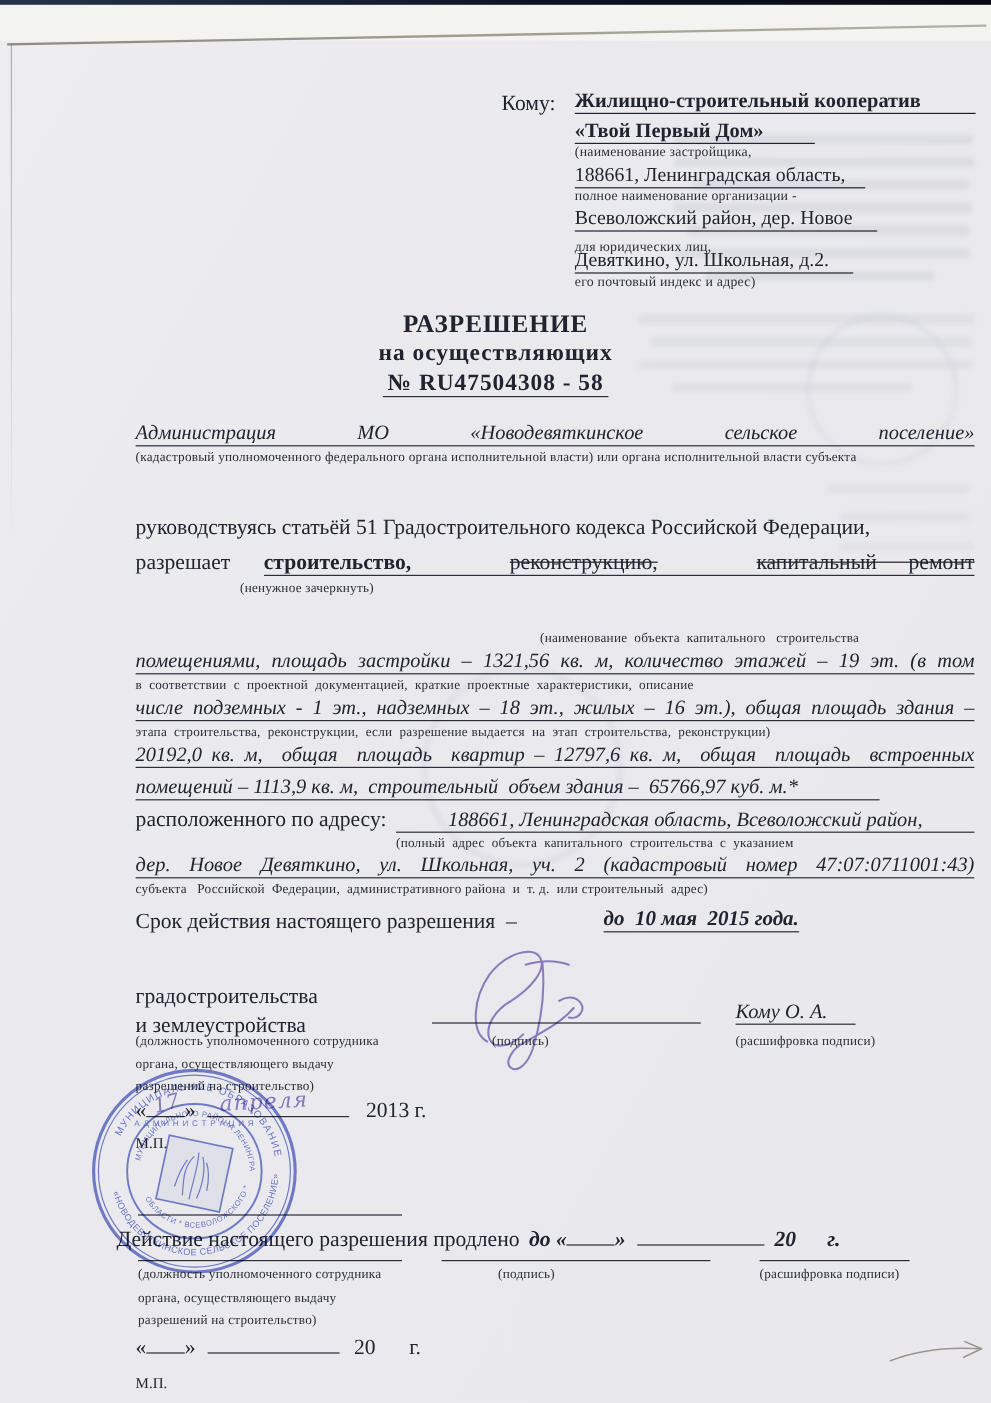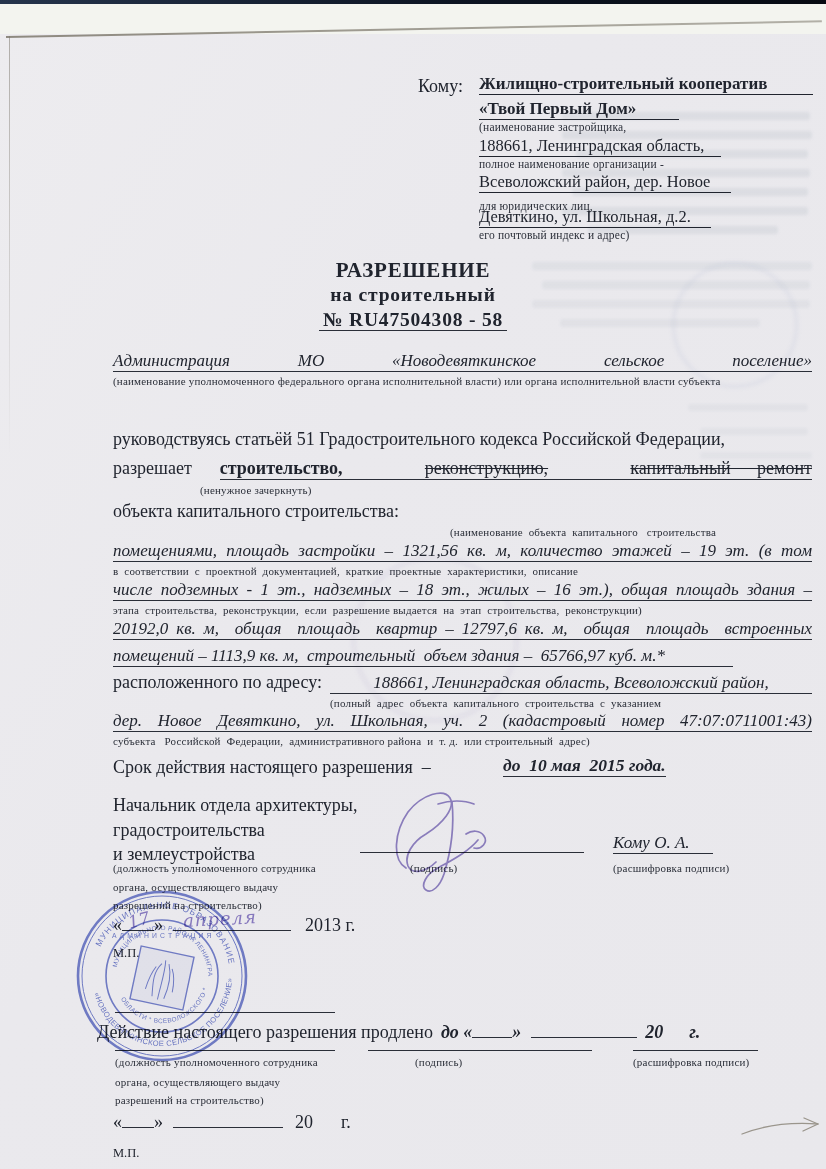--- a/index.html
+++ b/index.html
@@ -82,40 +82,39 @@
   <div class="abs recip bold recip-u" style="top:99px;font-size:17px;width:200px;">«Твой Первый Дом»</div>
   <div class="abs recip cap small-cap" style="top:121px;">(наименование застройщика,</div>
   <div class="abs recip recip-u" style="top:136px;font-size:16.5px;width:242px;">188661, Ленинградская область,</div>
   <div class="abs recip cap small-cap" style="top:158px;">полное наименование организации -</div>
   <div class="abs recip recip-u" style="top:172px;font-size:16.5px;width:252px;">Всеволожский район, дер. Новое</div>
   <div class="abs recip cap small-cap" style="top:200px;">для юридических лиц,</div>
   <div class="abs recip recip-u" style="top:207px;font-size:16.5px;width:232px;">Девяткино, ул. Школьная, д.2.</div>
   <div class="abs recip cap small-cap" style="top:229px;">его почтовый индекс и адрес)</div>
 
   <div class="abs center title-txt" style="top:258px;">РАЗРЕШЕНИЕ</div>
-  <div class="abs center title-txt" style="top:284px;font-size:19.5px;">на строительный</div>
+  <div class="abs center title-txt" style="top:284px;font-size:19.5px;">на осуществляющих</div>
   <div class="abs center" style="top:309px;"><span class="title-txt u" style="font-size:19.5px;padding:0 4px;">№ RU47504308 - 58</span></div>
 
   <div class="abs val u just" style="left:113px;top:351px;width:699px;">Администрация МО «Новодевяткинское сельское поселение»</div>
-  <div class="abs cap pre" style="left:113px;top:375px;width:705px;">(наименование уполномоченного федерального органа исполнительной власти) или органа исполнительной власти субъекта</div>
+  <div class="abs cap pre" style="left:113px;top:375px;width:705px;">(кадастровый уполномоченного федерального органа исполнительной власти) или органа исполнительной власти субъекта</div>
   <div class="abs body-txt" style="left:113px;top:429px;">руководствуясь статьёй 51 Градостроительного кодекса Российской Федерации,</div>
 
   <div class="abs flexrow" style="left:113px;top:458px;width:699px;">
     <span class="body-txt">разрешает</span>
     <span style="width:28px;"></span>
     <span class="fill flexrow u" style="justify-content:space-between;">
       <span class="bold body-txt">строительство,</span>
       <span class="body-txt strike">реконструкцию,</span>
       <span class="body-txt strike" style="word-spacing:22px;">капитальный ремонт</span>
     </span>
   </div>
   <div class="abs cap" style="left:200px;top:484px;">(ненужное зачеркнуть)</div>
 
   <div class="abs flexrow" style="left:113px;top:501px;width:699px;">
-    <span class="body-txt">объекта капитального строительства:</span>
     <span style="width:10px;"></span>
   </div>
   <div class="abs cap pre" style="left:450px;top:526px;">(наименование  объекта  капитального   строительства</div>
   <div class="abs val u just" style="left:113px;top:541px;width:699px;">помещениями, площадь застройки – 1321,56 кв. м, количество этажей – 19 эт. (в том</div>
   <div class="abs cap pre" style="left:113px;top:565px;">в  соответствии  с  проектной  документацией,  краткие  проектные  характеристики,  описание</div>
   <div class="abs val u just" style="left:113px;top:580px;width:699px;">числе подземных - 1 эт., надземных – 18 эт., жилых – 16 эт.), общая площадь здания –</div>
   <div class="abs cap pre" style="left:113px;top:604px;">этапа  строительства,  реконструкции,  если  разрешение выдается  на  этап  строительства,  реконструкции)</div>
   <div class="abs val u just pre" style="left:113px;top:619px;width:699px;">20192,0 кв. м,  общая  площадь  квартир – 12797,6 кв. м,  общая  площадь  встроенных</div>
   <div class="abs val u pre" style="left:113px;top:646px;width:620px;">помещений – 1113,9 кв. м,  строительный  объем здания –  65766,97 куб. м.*</div>
 
@@ -124,21 +123,20 @@
     <span style="width:8px;"></span>
     <span class="fill val u" style="text-align:center;">188661, Ленинградская область, Всеволожский район,</span>
   </div>
   <div class="abs cap pre" style="left:330px;top:697px;">(полный  адрес  объекта  капитального  строительства  с  указанием</div>
   <div class="abs val u just" style="left:113px;top:711px;width:699px;">дер. Новое Девяткино, ул. Школьная, уч. 2 (кадастровый номер 47:07:0711001:43)</div>
   <div class="abs cap pre" style="left:113px;top:735px;">субъекта   Российской  Федерации,  административного района  и  т. д.  или строительный  адрес)</div>
 
   <div class="abs body-txt pre" style="left:113px;top:757px;">Срок действия настоящего разрешения  –</div>
   <div class="abs val u bold pre" style="left:503px;top:755px;font-size:17.5px;">до  10 мая  2015 года.</div>
 
-  <div class="abs body-txt" style="left:113px;top:795px;">Начальник отдела архитектуры,</div>
   <div class="abs body-txt" style="left:113px;top:820px;">градостроительства</div>
   <div class="abs body-txt" style="left:113px;top:844px;">и землеустройства</div>
   <div class="abs" style="left:360px;top:852px;width:224px;border-bottom:1.5px solid #2a2e38;"></div>
   <div class="abs val u" style="left:613px;top:833px;width:100px;">Кому  О. А.</div>
   <div class="abs cap" style="left:113px;top:862px;">(должность уполномоченного сотрудника</div>
   <div class="abs cap" style="left:410px;top:862px;">(подпись)</div>
   <div class="abs cap" style="left:613px;top:862px;">(расшифровка подписи)</div>
   <div class="abs cap" style="left:113px;top:881px;">органа, осуществляющего выдачу</div>
   <div class="abs cap" style="left:113px;top:899px;">разрешений на строительство)</div>
 

